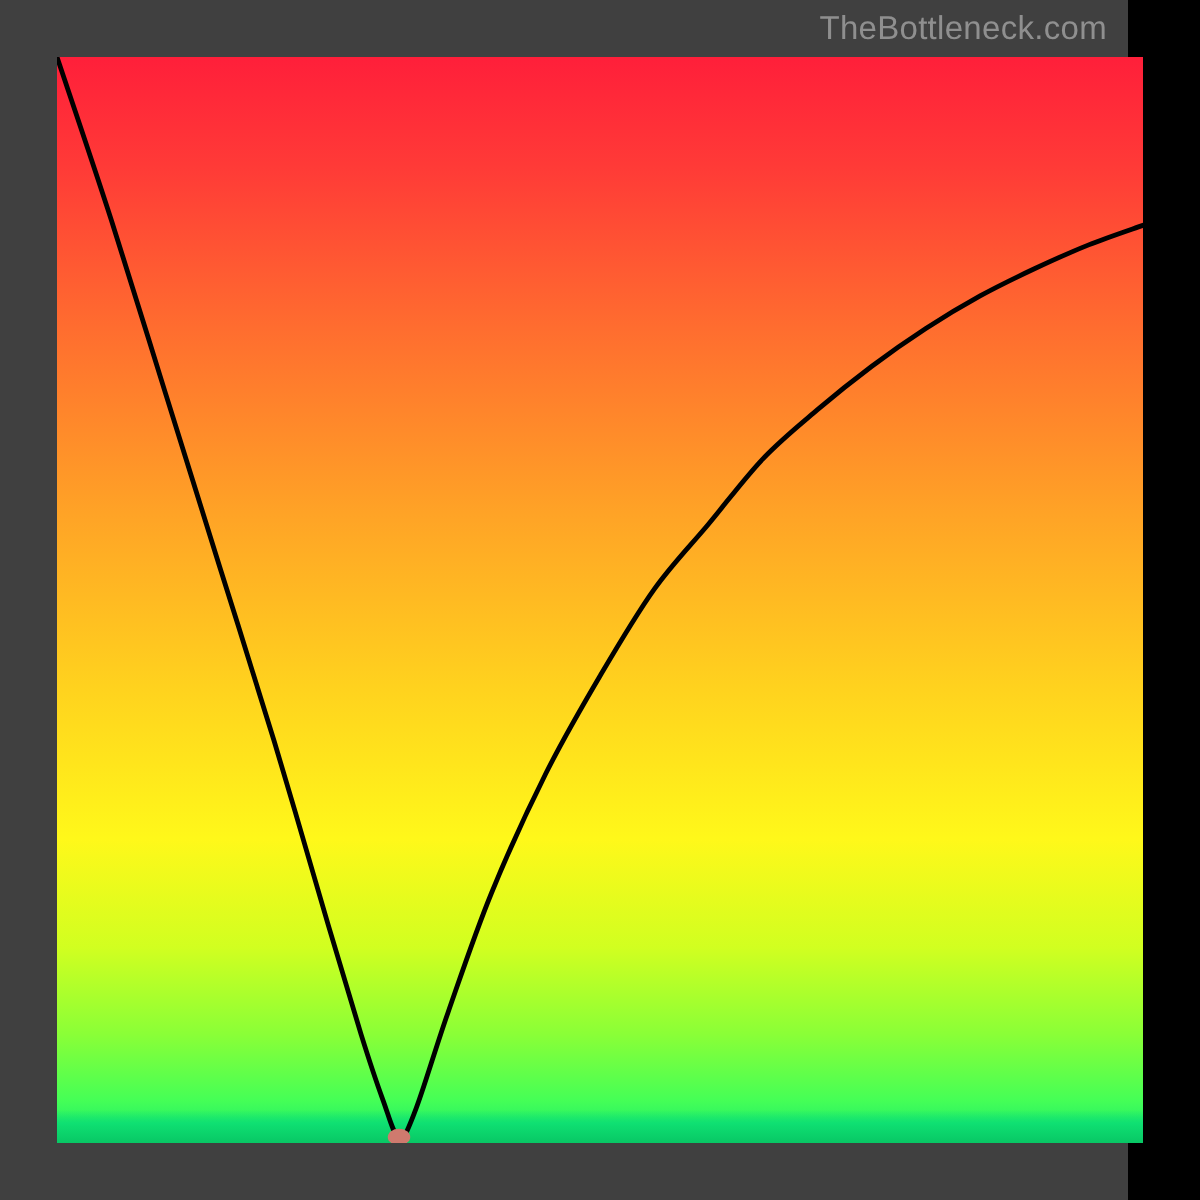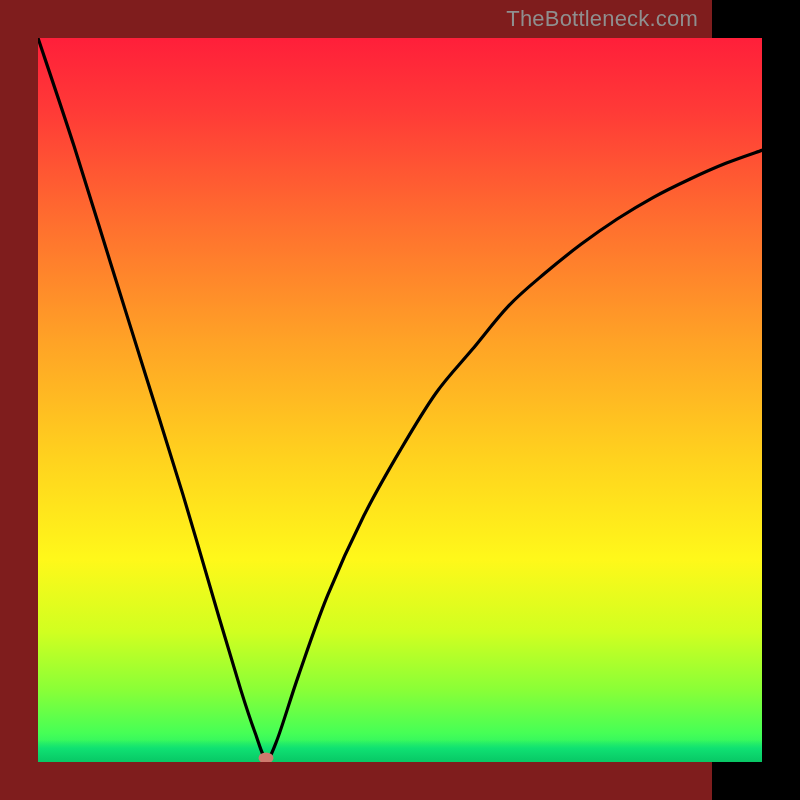--- a/index.html
+++ b/index.html
@@ -10,21 +10,22 @@
     background: #000;
     overflow: hidden;
     font-family: Arial, Helvetica, sans-serif;
   }
   .frame {
     position: absolute;
     left: 0;
     top: 0;
     width: 712px;
     height: 800px;
-    background: #7f1d1d;
+    background: #404040;
+    padding-left: 40px;
   }
   .plot-area {
     position: absolute;
     left: 38px;
     top: 38px;
     width: 724px;
     height: 724px;
     overflow: hidden;
   }
   .gradient {

